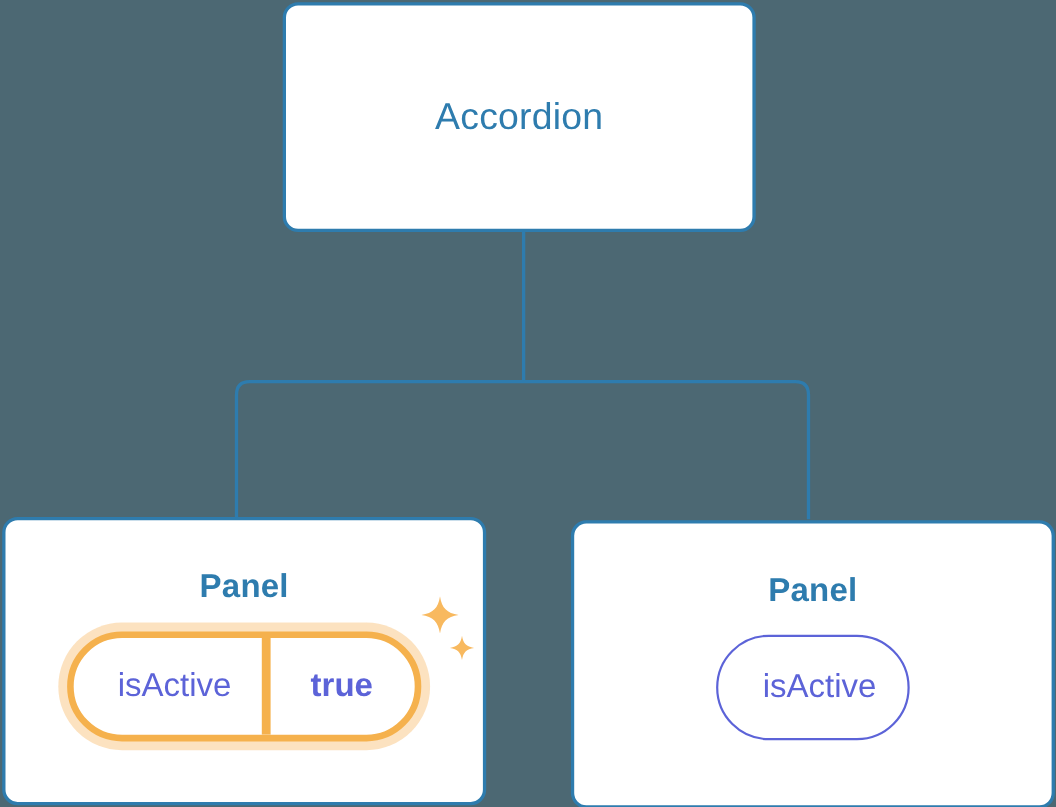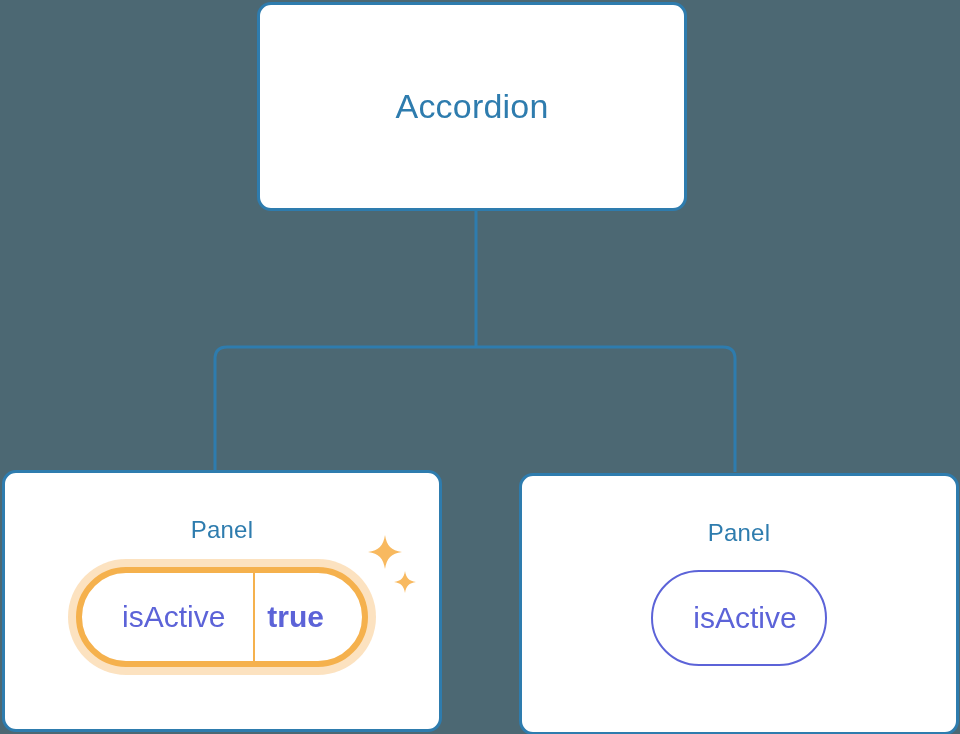--- a/index.html
+++ b/index.html
@@ -71,21 +71,22 @@
     left: 2px;
     top: 470px;
   }
 
   .node-panel-right {
     left: 519px;
     top: 473px;
   }
 
   .node-panel .node-title {
-    font-size: 24px;
+    font-size: 30px;
+    font-weight: bold;
   }
 
   
   .prop-pill-wrap {
     position: relative;
     margin-top: 24px;
     display: inline-flex;
   }
 
   .prop-pill {
@@ -107,22 +108,22 @@
     font-size: 30px;
     color: #5c63d8;
     white-space: nowrap;
   }
 
   .prop-key {
     padding: 0 28px 0 40px;
   }
 
   .prop-val {
-    padding: 0 38px 0 12px;
-    border-left: 2px solid #7f1d1d;
+    padding: 0 38px 0 36px;
+    border-left: 8px solid #7f1d1d;
   }
 
   
   .prop-pill-wrap.is-highlighted .prop-pill {
     border-color: #f5b14d;
     border-width: 6px;
     box-shadow: 0 0 0 8px rgba(247, 185, 106, 0.42);
     height: 100px;
   }
 

